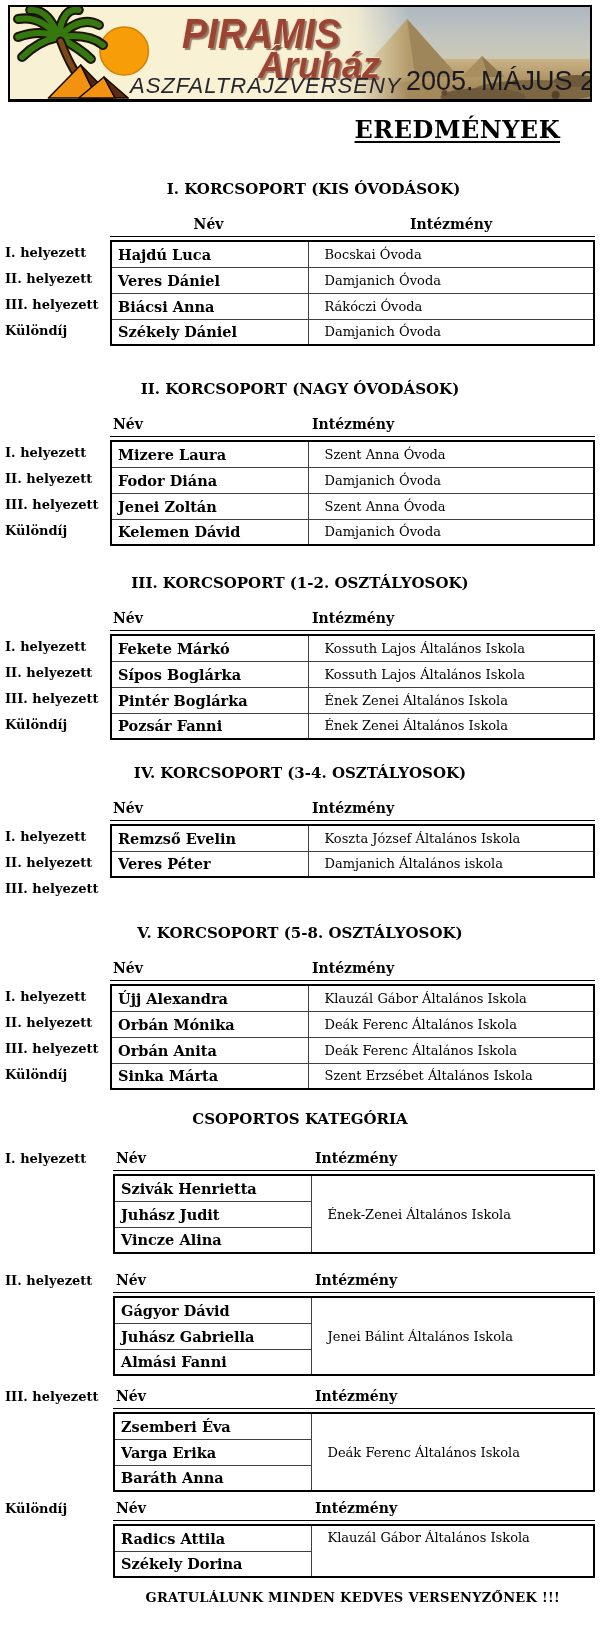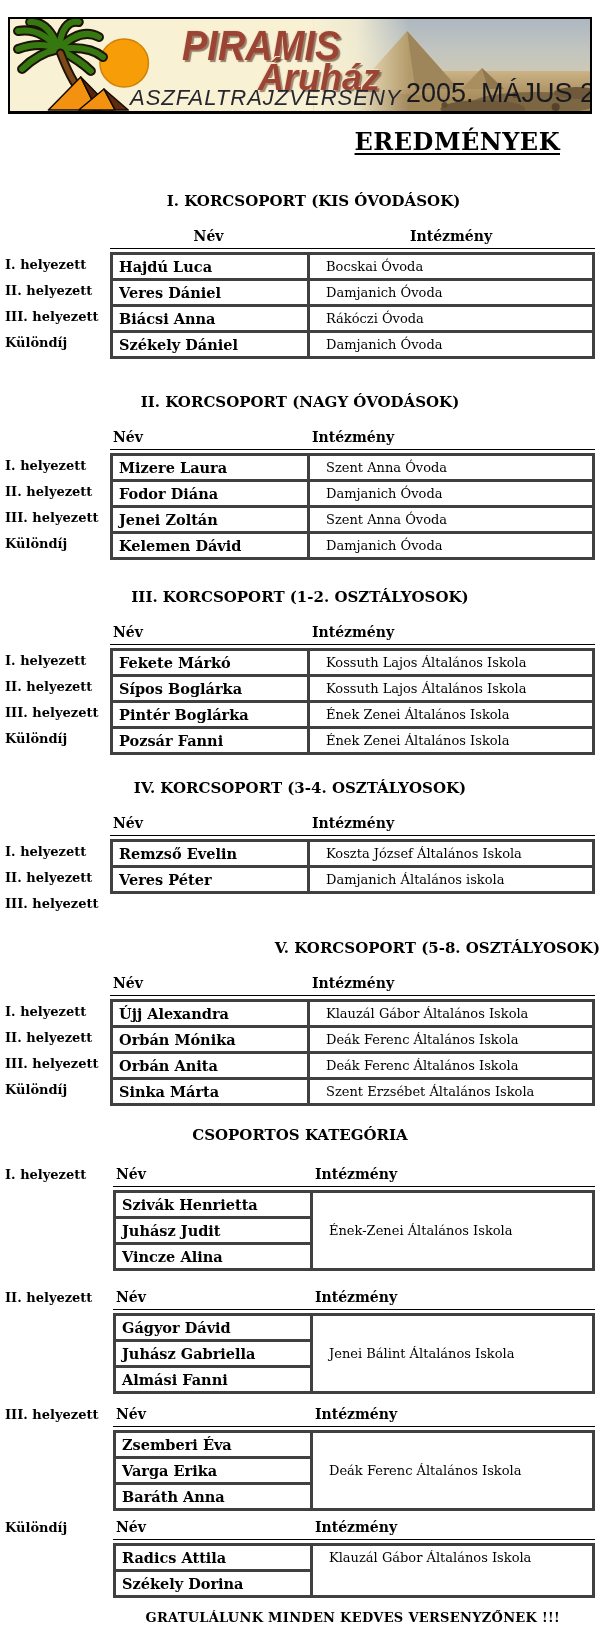--- a/index.html
+++ b/index.html
@@ -2,21 +2,21 @@
 <html><head>
 <meta charset="utf-8">
 <style>
   html,body{margin:0;padding:0;}
   body{
     width:600px;height:1634px;overflow:hidden;background:#ffffff;color:#000;
     font-family:"DejaVu Serif", serif;
   }
   
   .banner{
-    position:relative;margin:17px 8px 0 8px;height:92px;
+    position:relative;margin:5px 8px 0 8px;height:92px;
     border:2px solid #000;border-bottom-width:3px;
     background:#7dd3fc;overflow:hidden;text-decoration:underline;
   }
   .banner svg{position:absolute;left:0;top:0;width:100%;height:100%;}
   .banner .txt{position:absolute;font-family:"Liberation Sans",sans-serif;white-space:nowrap;}
   .brand{
     left:172px;top:2px;font-size:40px;font-weight:bold;font-style:italic;
     color:#9c4434;letter-spacing:0px;
     transform:scale(.95,1.08);transform-origin:left top;
     text-shadow:-1px -1px 0 #f3e6c8, 2px 2px 1px rgba(70,25,12,.55);
@@ -49,21 +49,21 @@
   .hdr-row{
     display:flex;border-bottom:1px solid #000;padding-bottom:3px;margin-bottom:3px;
     font-weight:bold;font-size:14px;line-height:17px;
   }
   .hdr-nev{width:197px;box-sizing:border-box;padding-left:3px;}
   .hdr-int{flex:1;padding-left:5px;}
   .hdr-center .hdr-nev{text-align:center;padding-left:0;}
   .hdr-center .hdr-int{text-align:center;padding-left:0;}
   table.res{border-collapse:collapse;width:100%;table-layout:fixed;border:2px solid #000;}
   table.res tr{height:26px;}
-  table.res td{border:3px solid #404040;vertical-align:middle;overflow:hidden;white-space:nowrap;}
+  table.res td{border:1px solid #404040;vertical-align:middle;overflow:hidden;white-space:nowrap;}
   td.t-name{font-weight:bold;font-size:14.5px;padding-left:6px;}
   td.t-inst{font-size:13px;padding-left:16px;}
   td.t-inst.vtop{vertical-align:top;padding-top:4px;}
   
   .footer{margin:12px 40px 0 0;text-align:right;font-weight:bold;font-size:13px;letter-spacing:.3px;}
 </style>
 </head>
 <body>
 
 <div class="page">
@@ -301,21 +301,21 @@
                 <tr>
                   <td class="t-name">Veres Péter</td>
                   <td class="t-inst">Damjanich Általános iskola</td>
                 </tr>
               </tbody>
             </table>
           </div>
         </div>
       </div>
       <div class="section">
-        <div class="section-title" style="margin-top: 22px; text-align: right;">V. KORCSOPORT (5-8. OSZTÁLYOSOK)</div>
+        <div class="section-title" style="margin-top: 22px;">V. KORCSOPORT (5-8. OSZTÁLYOSOK)</div>
         <div class="sec-flex">
           <div class="labels">
             <div class="rank-label">I. helyezett</div>
             <div class="rank-label">II. helyezett</div>
             <div class="rank-label">III. helyezett</div>
             <div class="rank-label">Különdíj</div>
           </div>
           <div class="tablecol">
             <div class="hdr-row">
               <span class="hdr-nev">Név</span>

